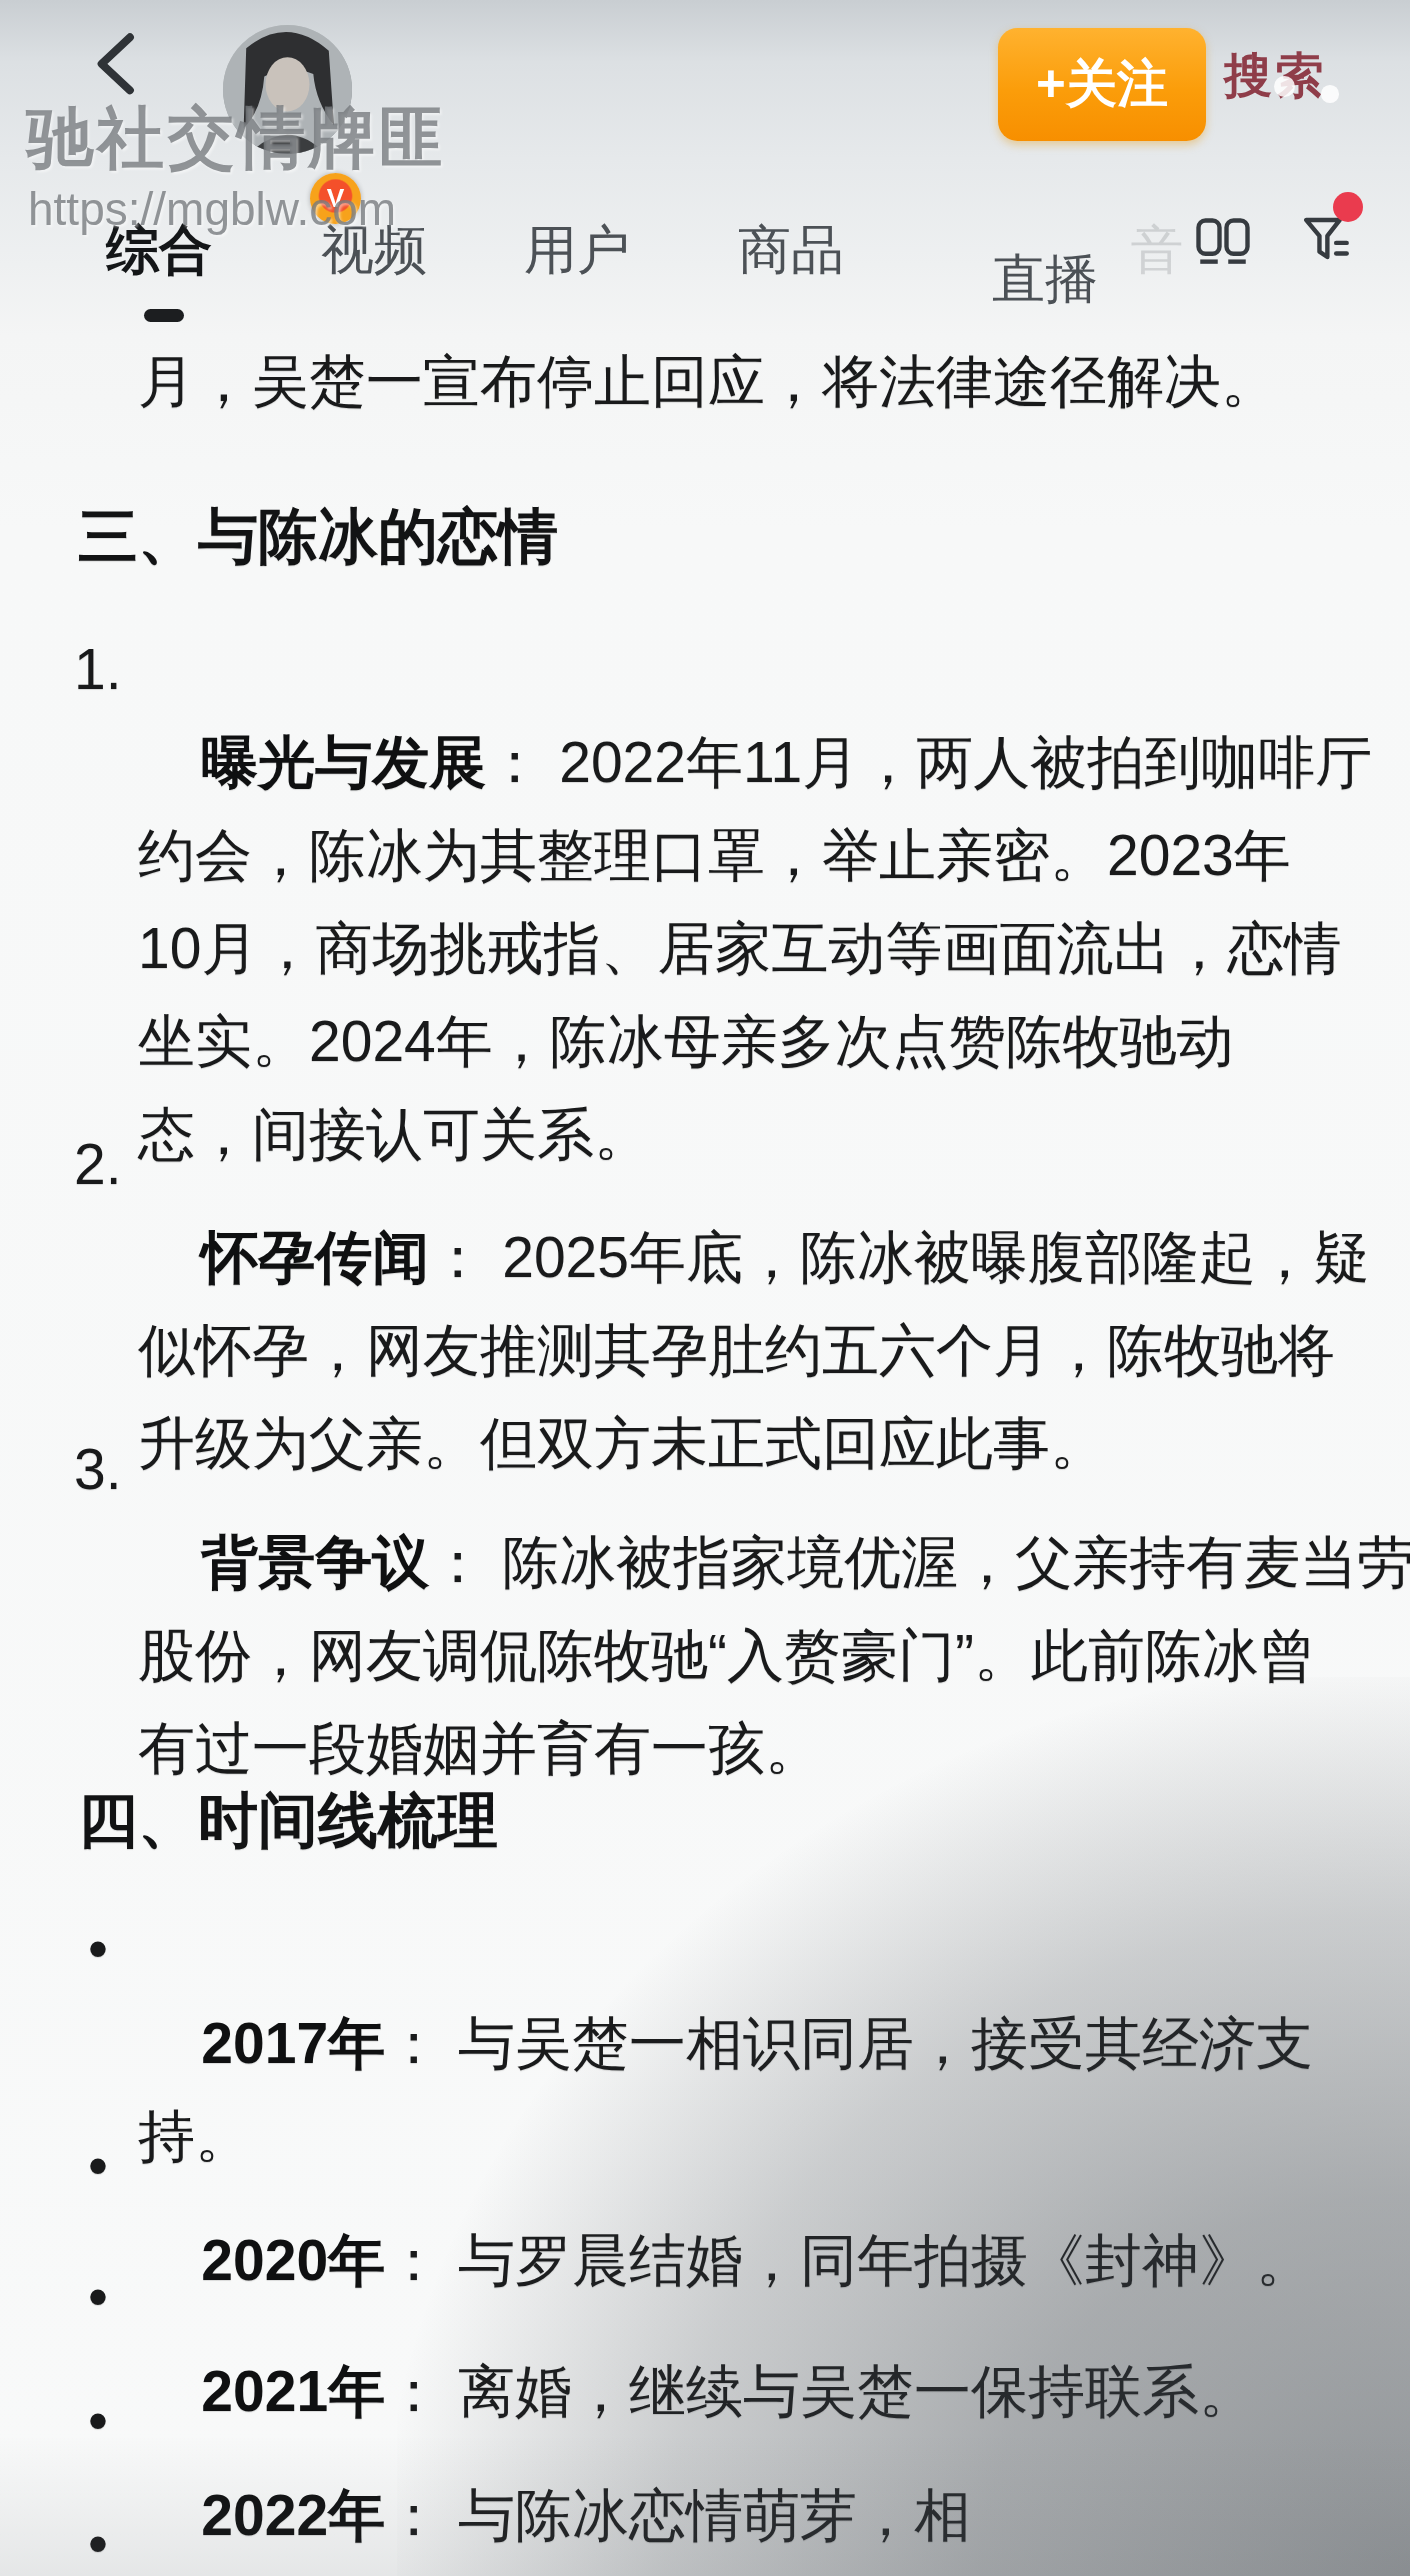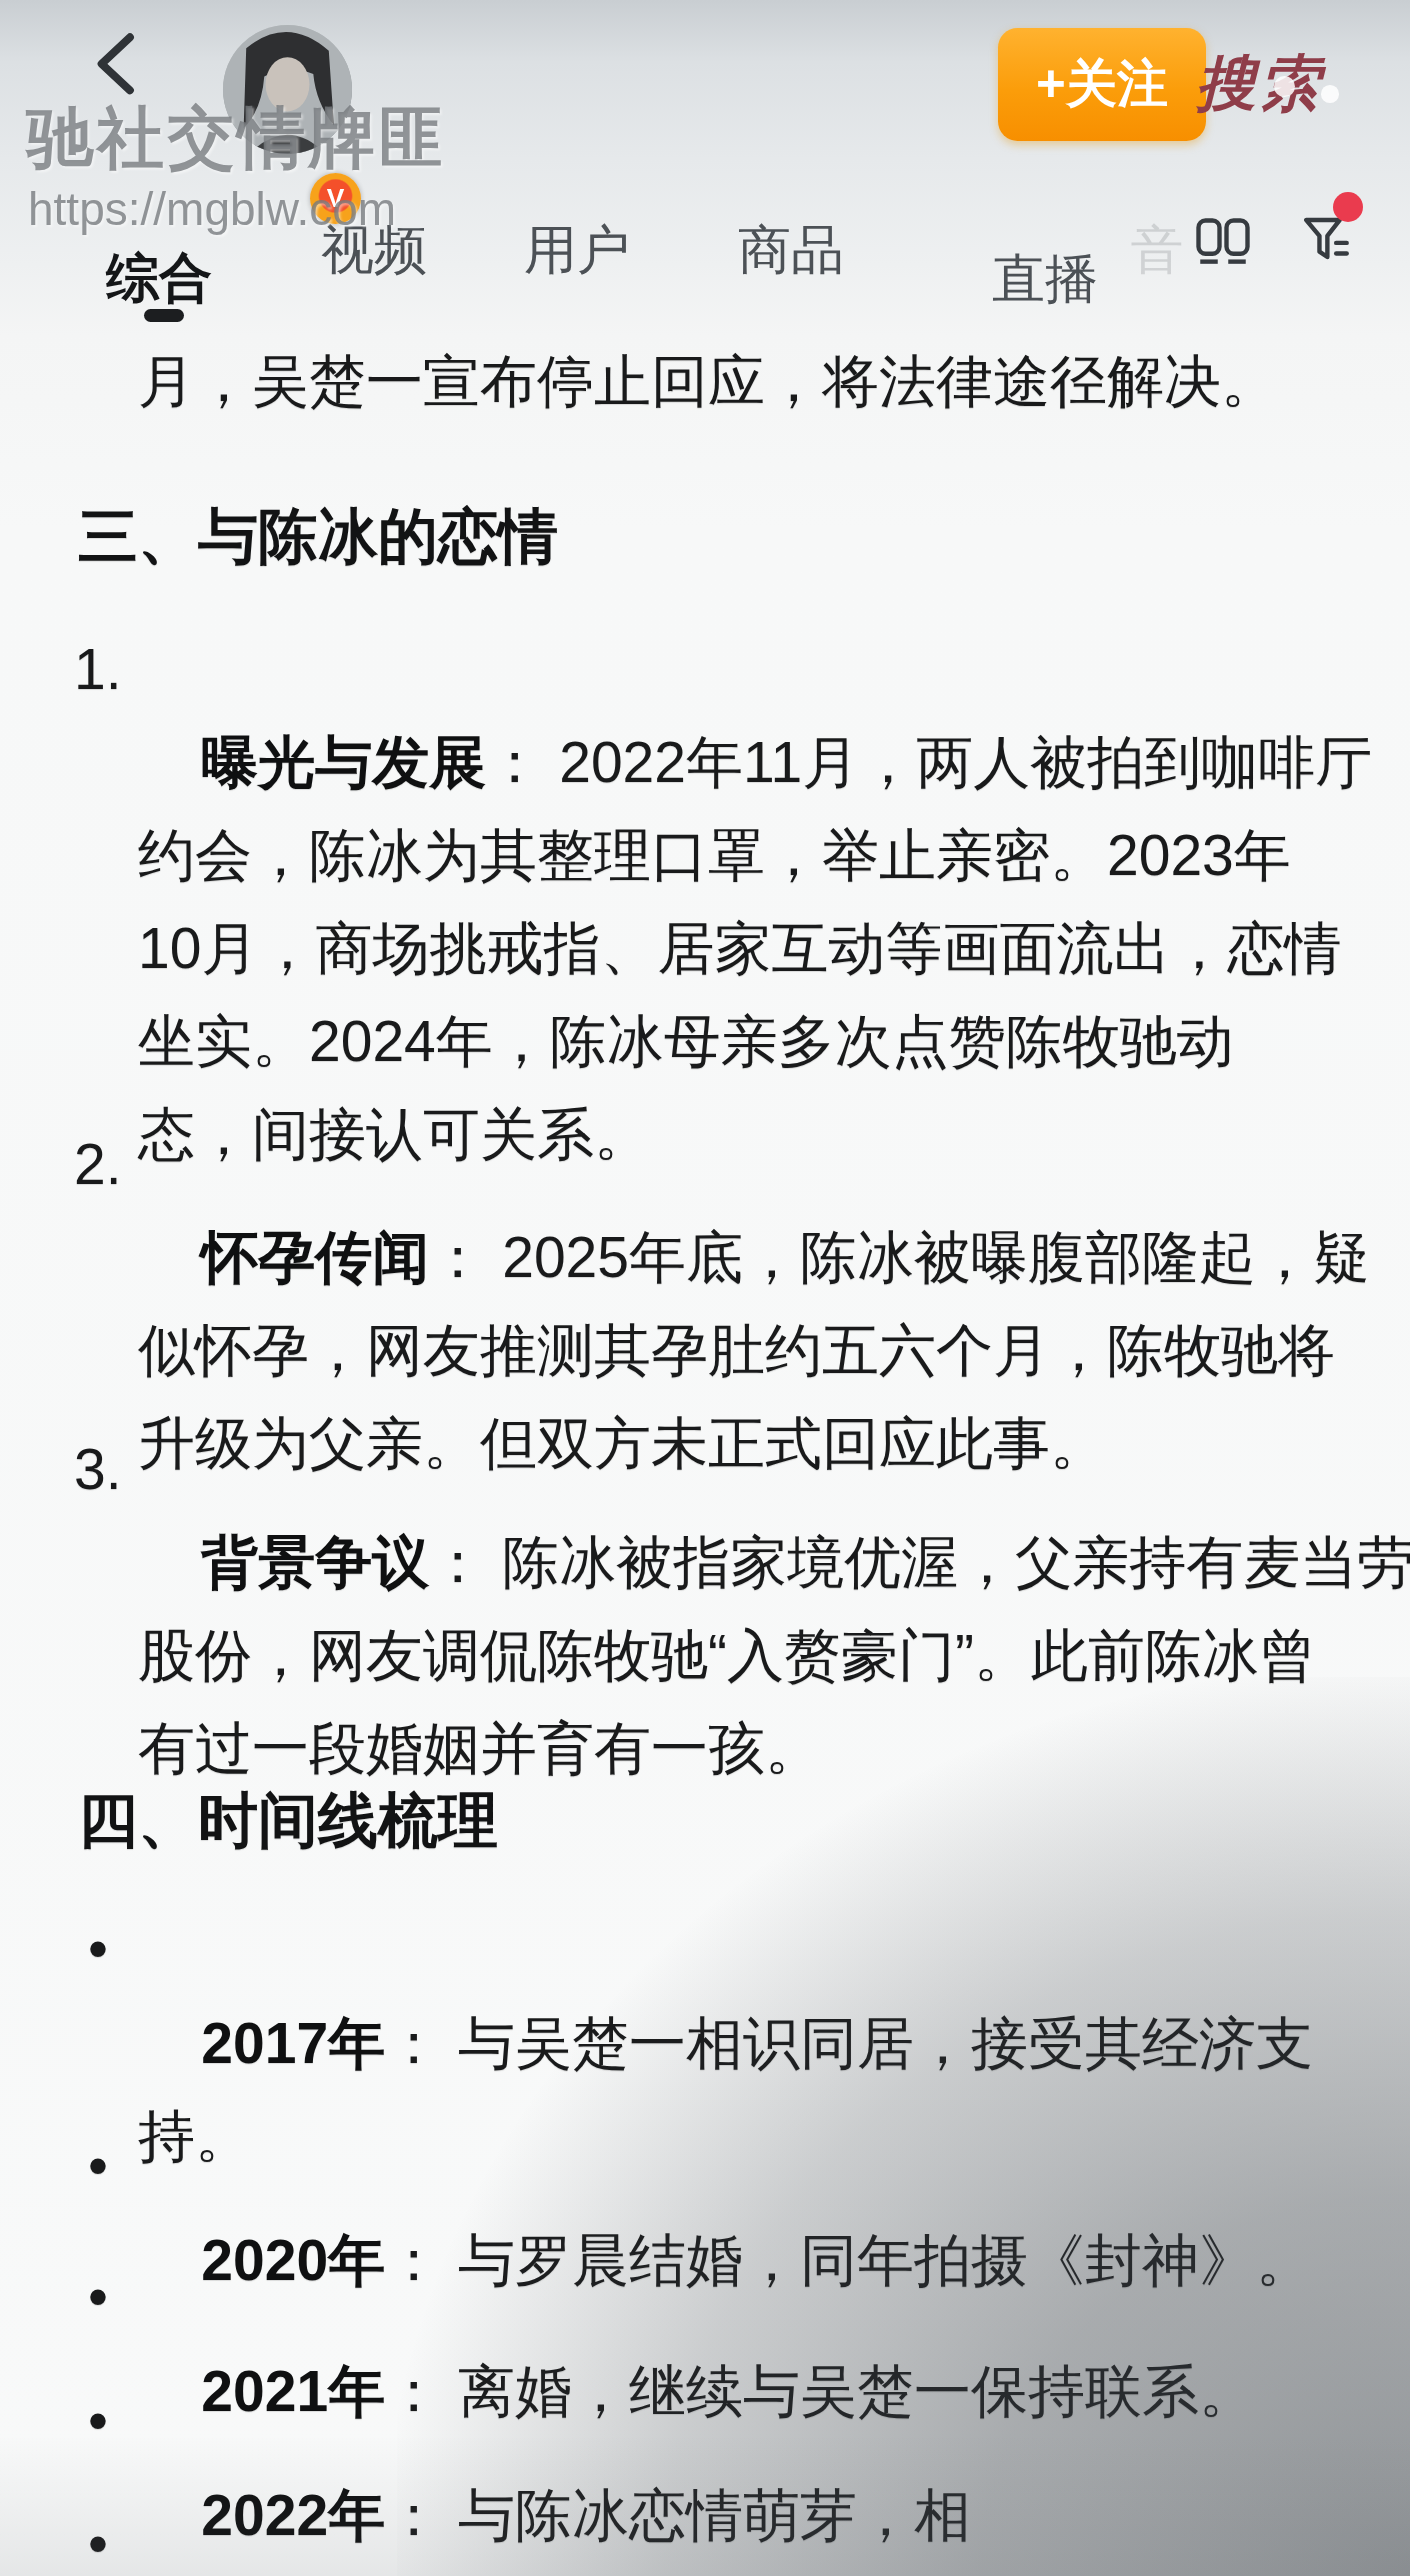--- a/index.html
+++ b/index.html
@@ -19,27 +19,27 @@
     box-shadow:0 0 5.3px rgba(0,0,0,0.25);}
   .title{position:absolute;left:340px;top:42px;font-size:69px;font-weight:700;color:#42474c;letter-spacing:2.6px;
     text-shadow:3.5px 4.4px 0.9px rgba(255,255,255,0.85), -1.8px -1.8px 0.9px rgba(255,255,255,0.35);white-space:nowrap;}
   .wm{position:absolute;color:rgba(116,120,124,0.78);text-shadow:1.8px 1.8px 2.6px rgba(255,255,255,0.5);white-space:nowrap;z-index:6;}
   .wm1{left:26.4px;top:93px;font-size:67px;font-weight:600;letter-spacing:3.5px;}
   .wm2{left:28px;top:182px;font-size:46px;font-weight:500;}
   .follow{position:absolute;left:998px;top:28px;width:208px;height:113px;border-radius:19.4px;
     background:linear-gradient(180deg,#ffb22f 0%,#fb9d0a 55%,#f78f00 100%);
     display:flex;align-items:center;justify-content:center;color:#fff;font-size:51px;font-weight:700;
     box-shadow:0 3.5px 8.8px rgba(230,150,0,0.35);}
-  .search{position:absolute;left:1196px;top:44px;font-size:60px;font-weight:700;color:#8f3d49;letter-spacing:3.5px;font-style:italic;}
+  .search{position:absolute;left:1224px;top:44px;font-size:48px;font-weight:700;color:#8f3d49;letter-spacing:3.5px;}
   .sdot{position:absolute;border-radius:50%;background:rgba(255,255,255,0.85);}
   .sdot1{left:1274px;top:76px;width:21px;height:21px;}
   .sdot2{left:1321px;top:85px;width:17.6px;height:17.6px;}
   
   .tab{position:absolute;top:215px;transform:translateX(-50%);font-size:53px;color:#4c5156;font-weight:500;white-space:nowrap;}
-  .tab.active{color:#141618;font-weight:700;margin-top:28px;}
+  .tab.active{color:#141618;font-weight:700;}
   .tab.faint{opacity:0.18;}
   .tab-underline{position:absolute;left:144px;top:309px;width:40px;height:13.2px;border-radius:7px;background:#1c1e20;}
   .icon-reader{position:absolute;left:1195px;top:217px;width:56px;height:49px;color:#363b40;}
   .icon-funnel{position:absolute;left:1301px;top:213px;width:51px;height:53px;color:#363b40;}
   .filter-dot{position:absolute;left:1333px;top:192px;width:30px;height:30px;border-radius:50%;}
   
   .doc-block{position:absolute;left:138px;right:0;font-size:57px;line-height:93px;color:#191a1b;
     white-space:pre;text-shadow:0 0.9px 0.9px rgba(110,110,110,0.22);}
   .heading{position:absolute;left:78px;font-size:60px;line-height:93px;font-weight:700;color:#121314;white-space:nowrap;
     text-shadow:0 0.9px 0.9px rgba(110,110,110,0.22);}

